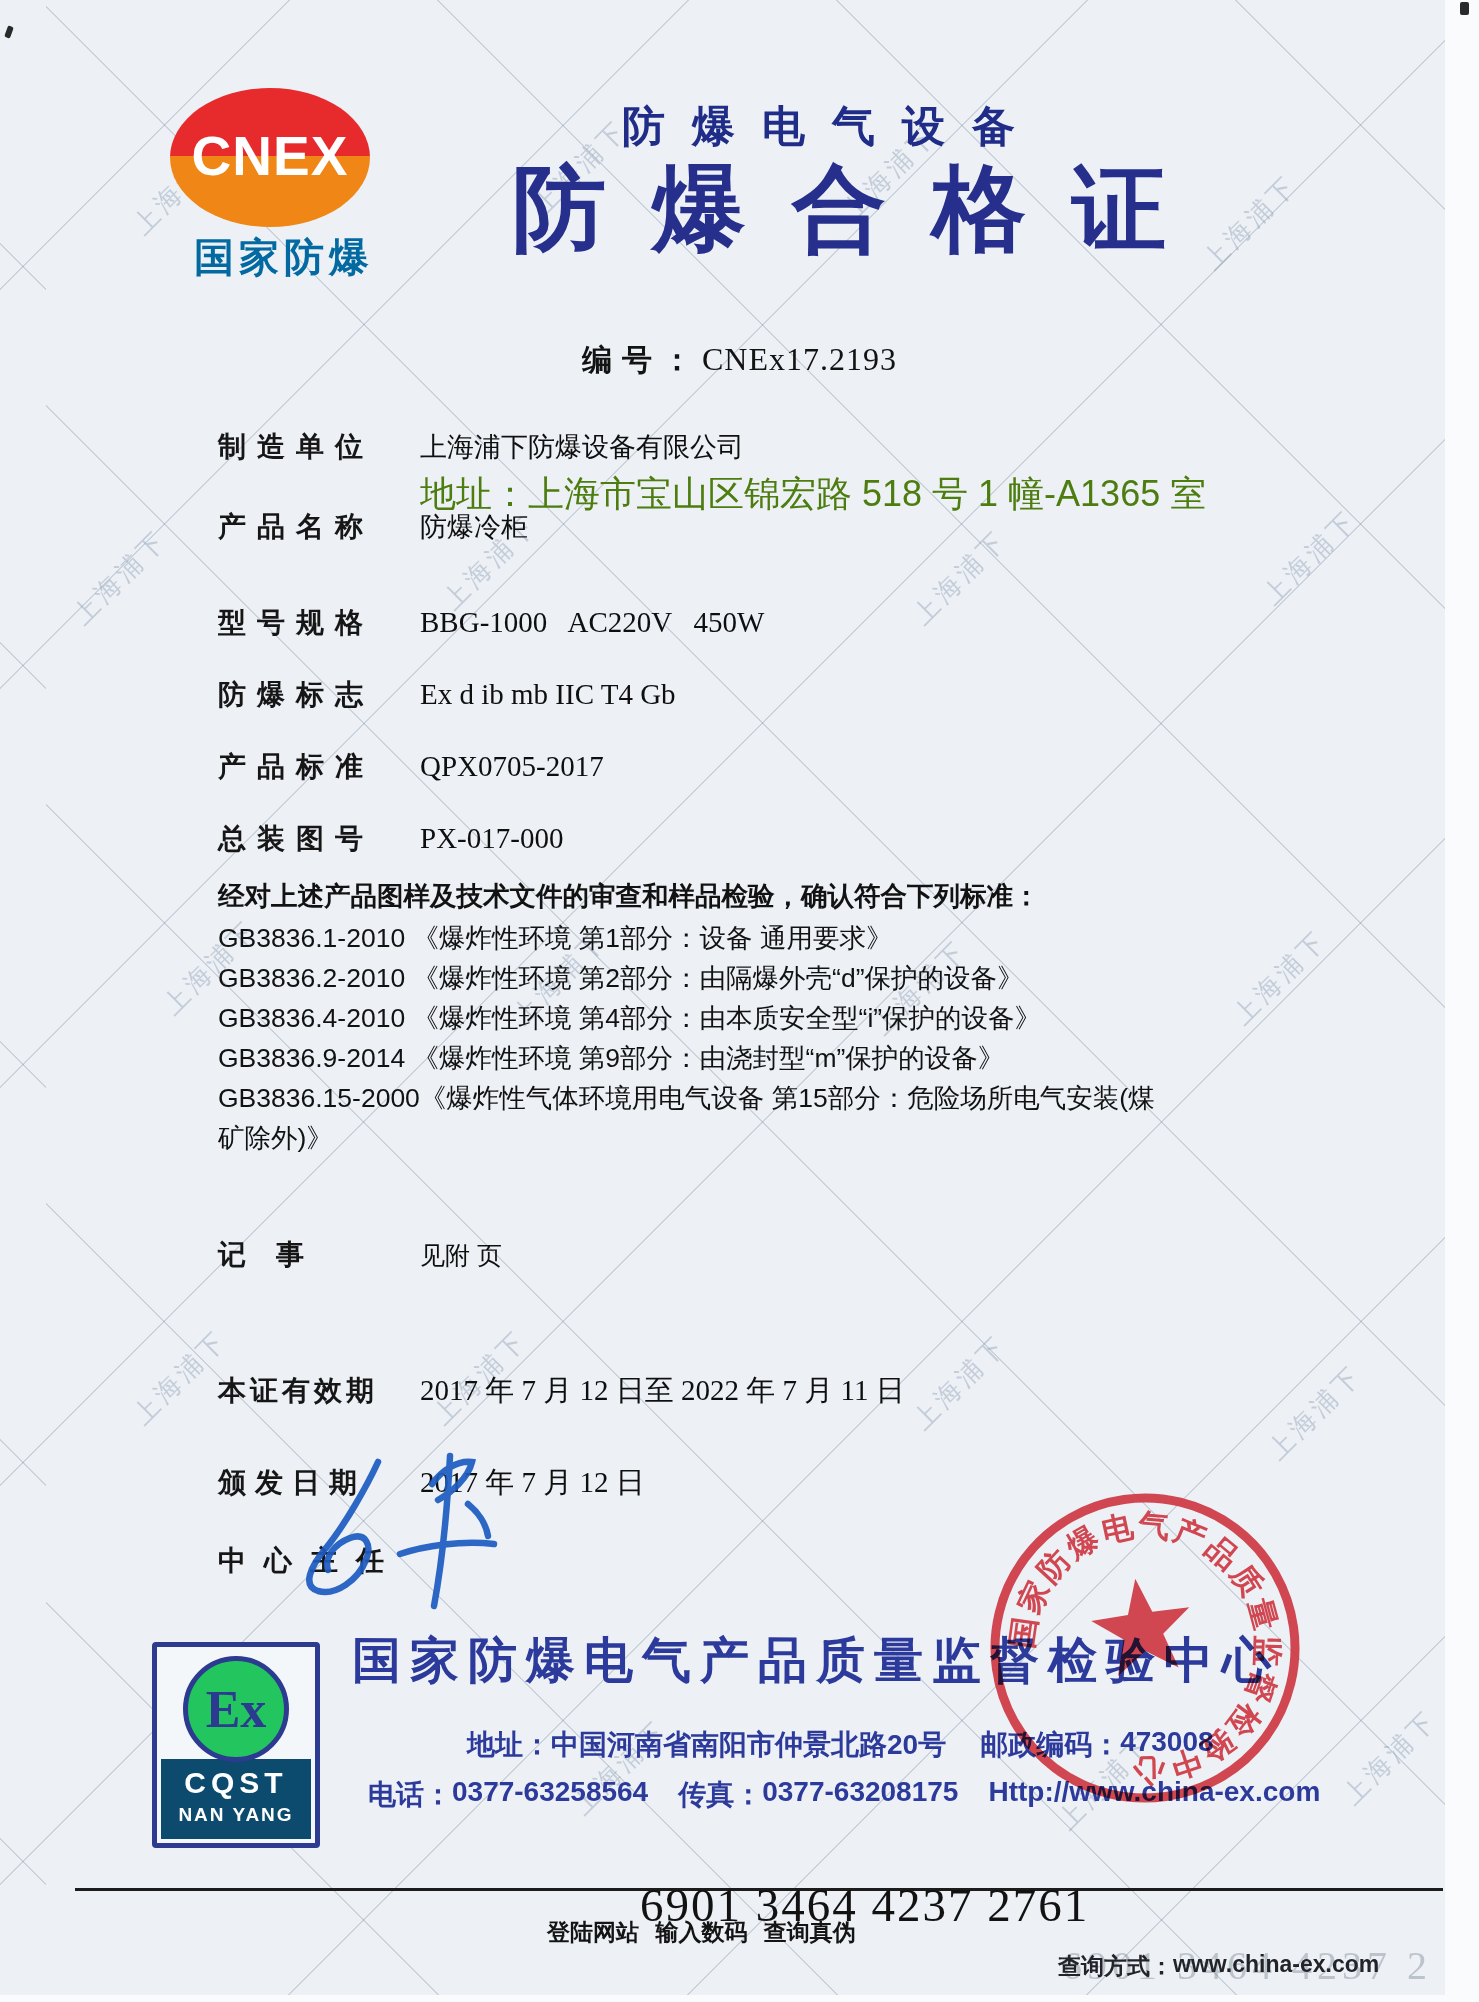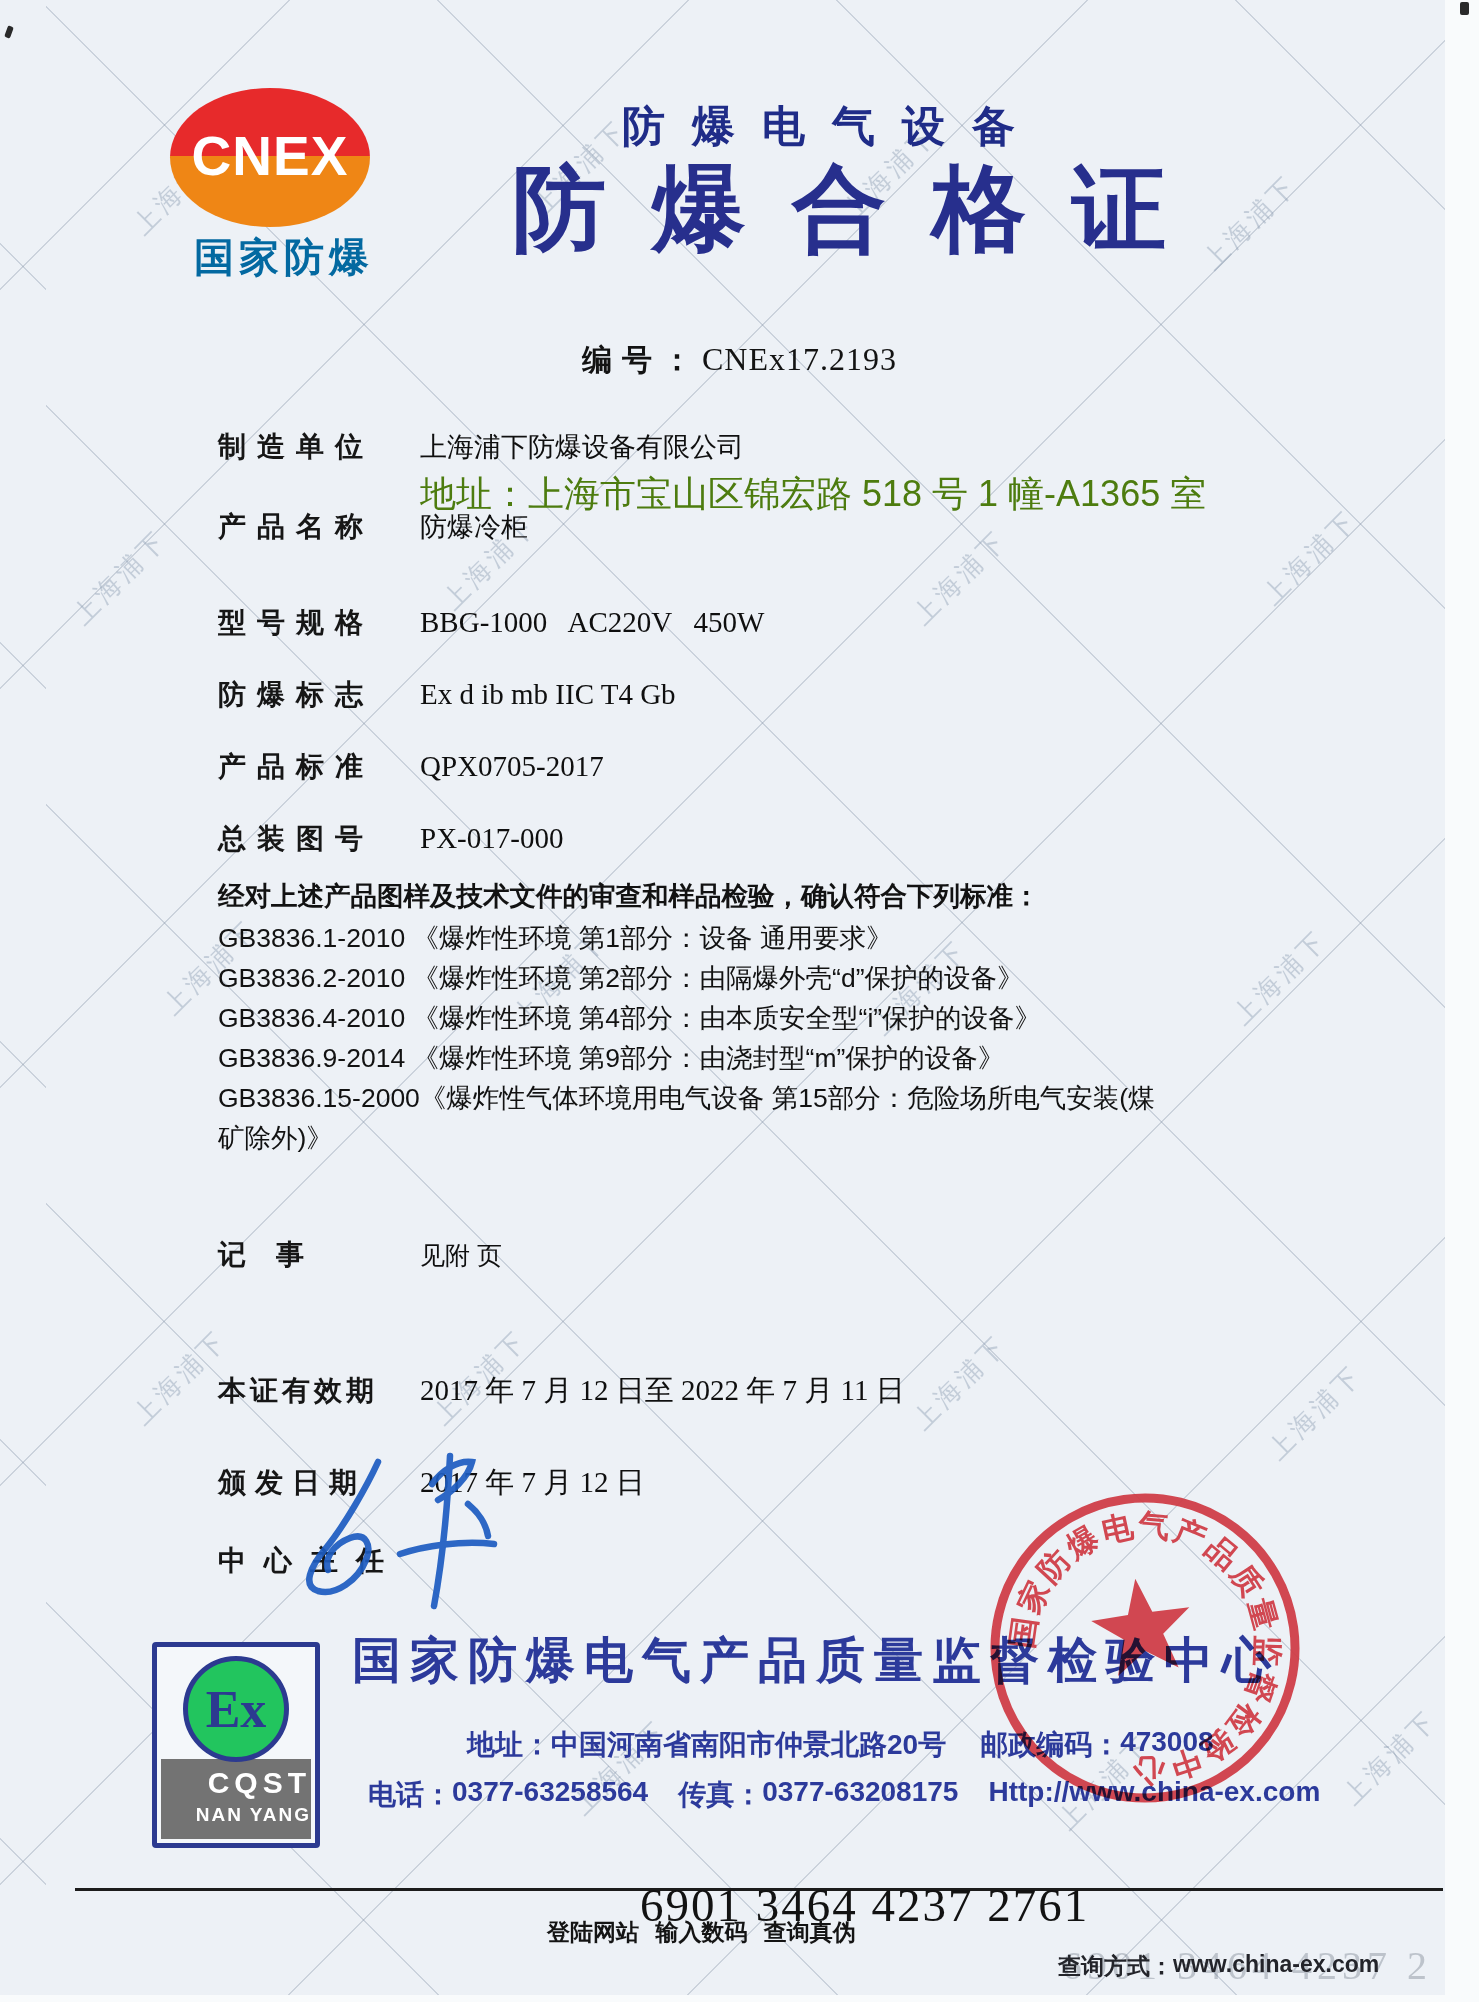--- a/index.html
+++ b/index.html
@@ -41,22 +41,22 @@
 
   .sig{position:absolute;left:282px;top:1448px;z-index:3;}
 
   
   .exbox{position:absolute;left:152px;top:1642px;width:168px;height:206px;box-sizing:border-box;
          border:5px solid #2c3a90;border-radius:4px;background:#f4f7fa;}
   .excircle{position:absolute;left:50%;top:9px;transform:translateX(-50%);width:106px;height:106px;
             box-sizing:border-box;border:5px solid #2c3a90;border-radius:50%;background:#22c55e;
             display:flex;align-items:center;justify-content:center;font-weight:700;font-size:52px;
             color:#2c3a90;font-family:"Liberation Serif",serif;z-index:1;}
-  .exband{position:absolute;left:4px;right:4px;bottom:4px;height:80px;background:#737373;
-          color:#fff;text-align:right;padding-top:7px;box-sizing:border-box;}
+  .exband{position:absolute;left:4px;right:4px;bottom:4px;height:80px;background:#0c4a6e;
+          color:#fff;text-align:center;padding-top:7px;box-sizing:border-box;}
   .exband .cqst{font-size:30px;font-weight:700;letter-spacing:5px;}
   .exband .ny{font-size:19px;font-weight:700;letter-spacing:2px;margin-top:4px;}
   .org-name{position:absolute;left:352px;top:1628px;font-family:"Liberation Serif",serif;
             font-weight:700;font-size:49px;letter-spacing:9px;color:#2c3a9b;white-space:nowrap;}
   .org-addr{position:absolute;left:447px;top:1726px;display:flex;font-size:28px;font-weight:700;color:#2c3a9b;margin-left:20px;}
   .org-tel{position:absolute;left:368px;top:1776px;display:flex;font-size:28px;font-weight:700;color:#2c3a9b;}
   .gap34{margin-left:34px;}.gap30{margin-left:30px;}
 
   .seal{position:absolute;left:975px;top:1478px;width:340px;height:340px;z-index:4;
         mix-blend-mode:multiply;opacity:.93;transform:rotate(-8deg);}

